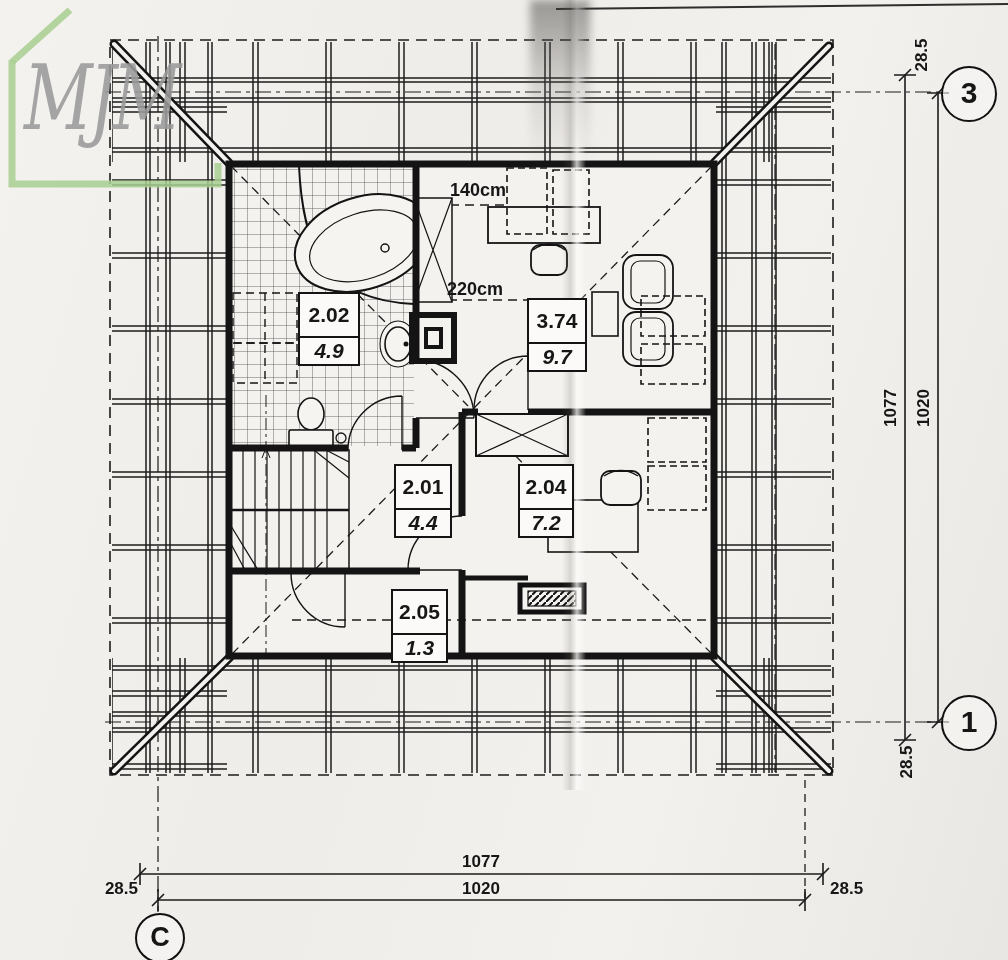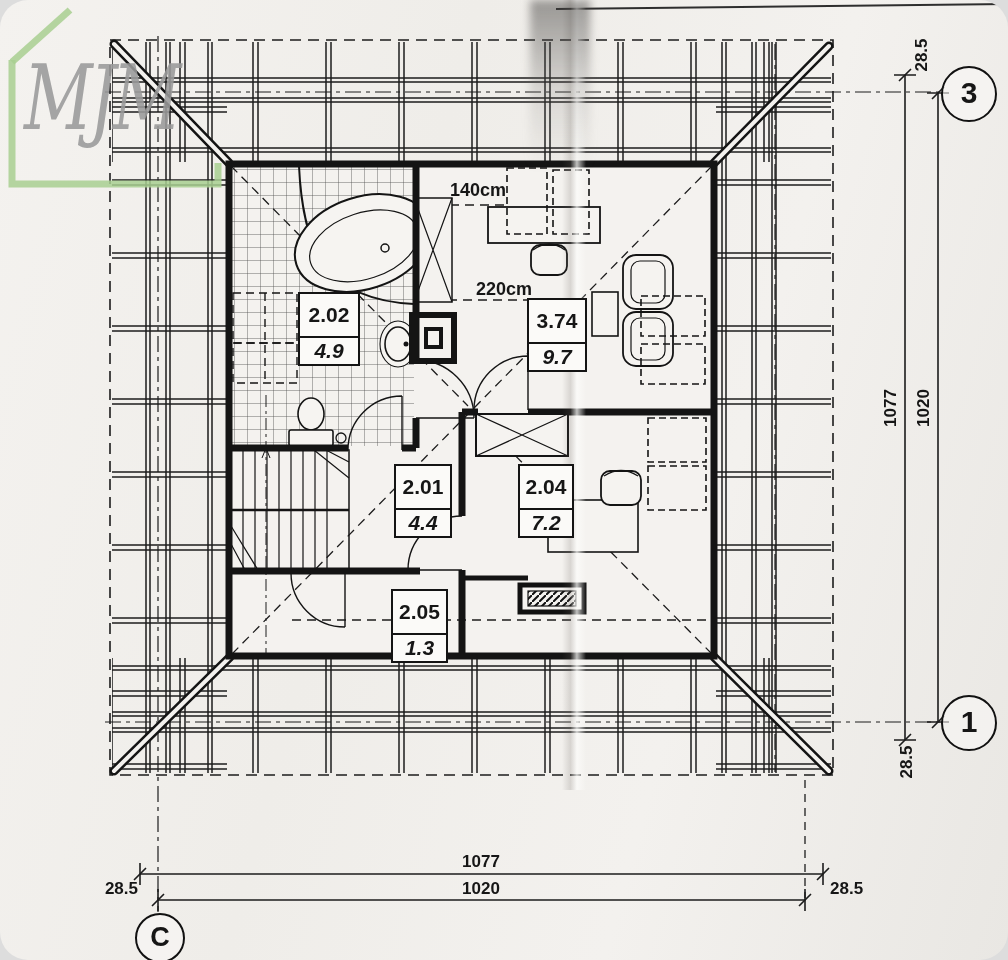--- a/index.html
+++ b/index.html
@@ -1,18 +1,18 @@
 <!DOCTYPE html>
 <html><head>
 <meta charset="utf-8">
 <style>
   html,body{margin:0;padding:0;background:#ddd;}
   .canvas{position:relative;width:1008px;height:960px;overflow:hidden;
     background:linear-gradient(105deg,#f4f2ef 0%,#efede9 38%,#f3f1ee 68%,#e9e7e3 100%);
-    font-family:"Liberation Sans",sans-serif;color:#161616;border-radius:28px;}
+    font-family:"Liberation Sans",sans-serif;color:#161616;}
   .abs{position:absolute;}
   svg{position:absolute;left:0;top:0;}
   
   .crease{left:562px;top:0;width:24px;height:790px;
     background:linear-gradient(90deg,rgba(0,0,0,0) 0%,rgba(105,98,92,.20) 35%,rgba(252,252,250,.75) 62%,rgba(0,0,0,0) 100%);}
   .smudge{left:530px;top:0;width:60px;height:170px;filter:blur(4px);
     background:linear-gradient(180deg,rgba(66,64,62,.5),rgba(120,118,115,.18) 55%,rgba(0,0,0,0));}
   
   .logo{left:0;top:0;width:240px;height:205px;}
   .logo .brand{position:absolute;left:24px;top:46px;font-family:"DejaVu Serif",serif;
@@ -225,21 +225,21 @@
   <div class="abs room-label" style="left:518px;top:464px;width:52px;">
     <div class="r1">2.04</div>
     <div class="r2">7.2</div>
   </div>
   <div class="abs room-label" style="left:391px;top:589px;width:53px;">
     <div class="r1">2.05</div>
     <div class="r2">1.3</div>
   </div>
 
   <div class="abs note" style="left:450px;top:180px;">140cm</div>
-  <div class="abs note" style="left:447px;top:279px;padding-left:29px;">220cm</div>
+  <div class="abs note" style="left:447px;top:279px;">220cm</div>
 
   <div class="abs dim vert" style="left:866px;top:398px;width:50px;text-align:center;">1077</div>
   <div class="abs dim vert" style="left:899px;top:398px;width:50px;text-align:center;">1020</div>
   <div class="abs dim vert" style="left:897px;top:45px;width:50px;text-align:center;">28.5</div>
   <div class="abs dim vert" style="left:882px;top:752px;width:50px;text-align:center;">28.5</div>
 
   <div class="abs dim" style="left:441px;top:852px;width:80px;text-align:center;">1077</div>
   <div class="abs dim" style="left:441px;top:879px;width:80px;text-align:center;">1020</div>
   <div class="abs dim" style="left:102px;top:879px;width:36px;text-align:right;">28.5</div>
   <div class="abs dim" style="left:830px;top:879px;width:40px;">28.5</div>

